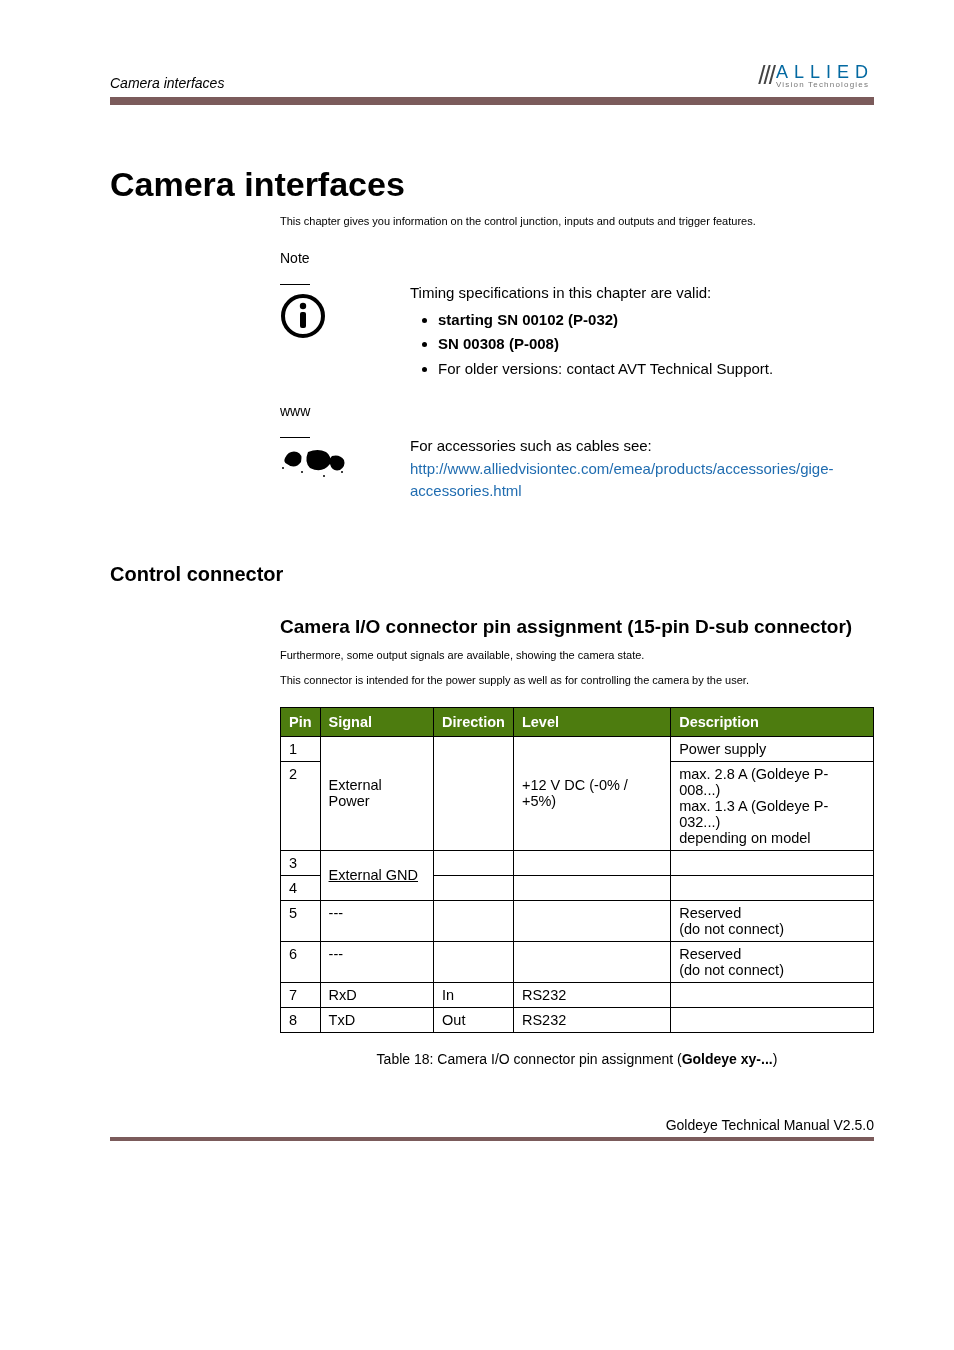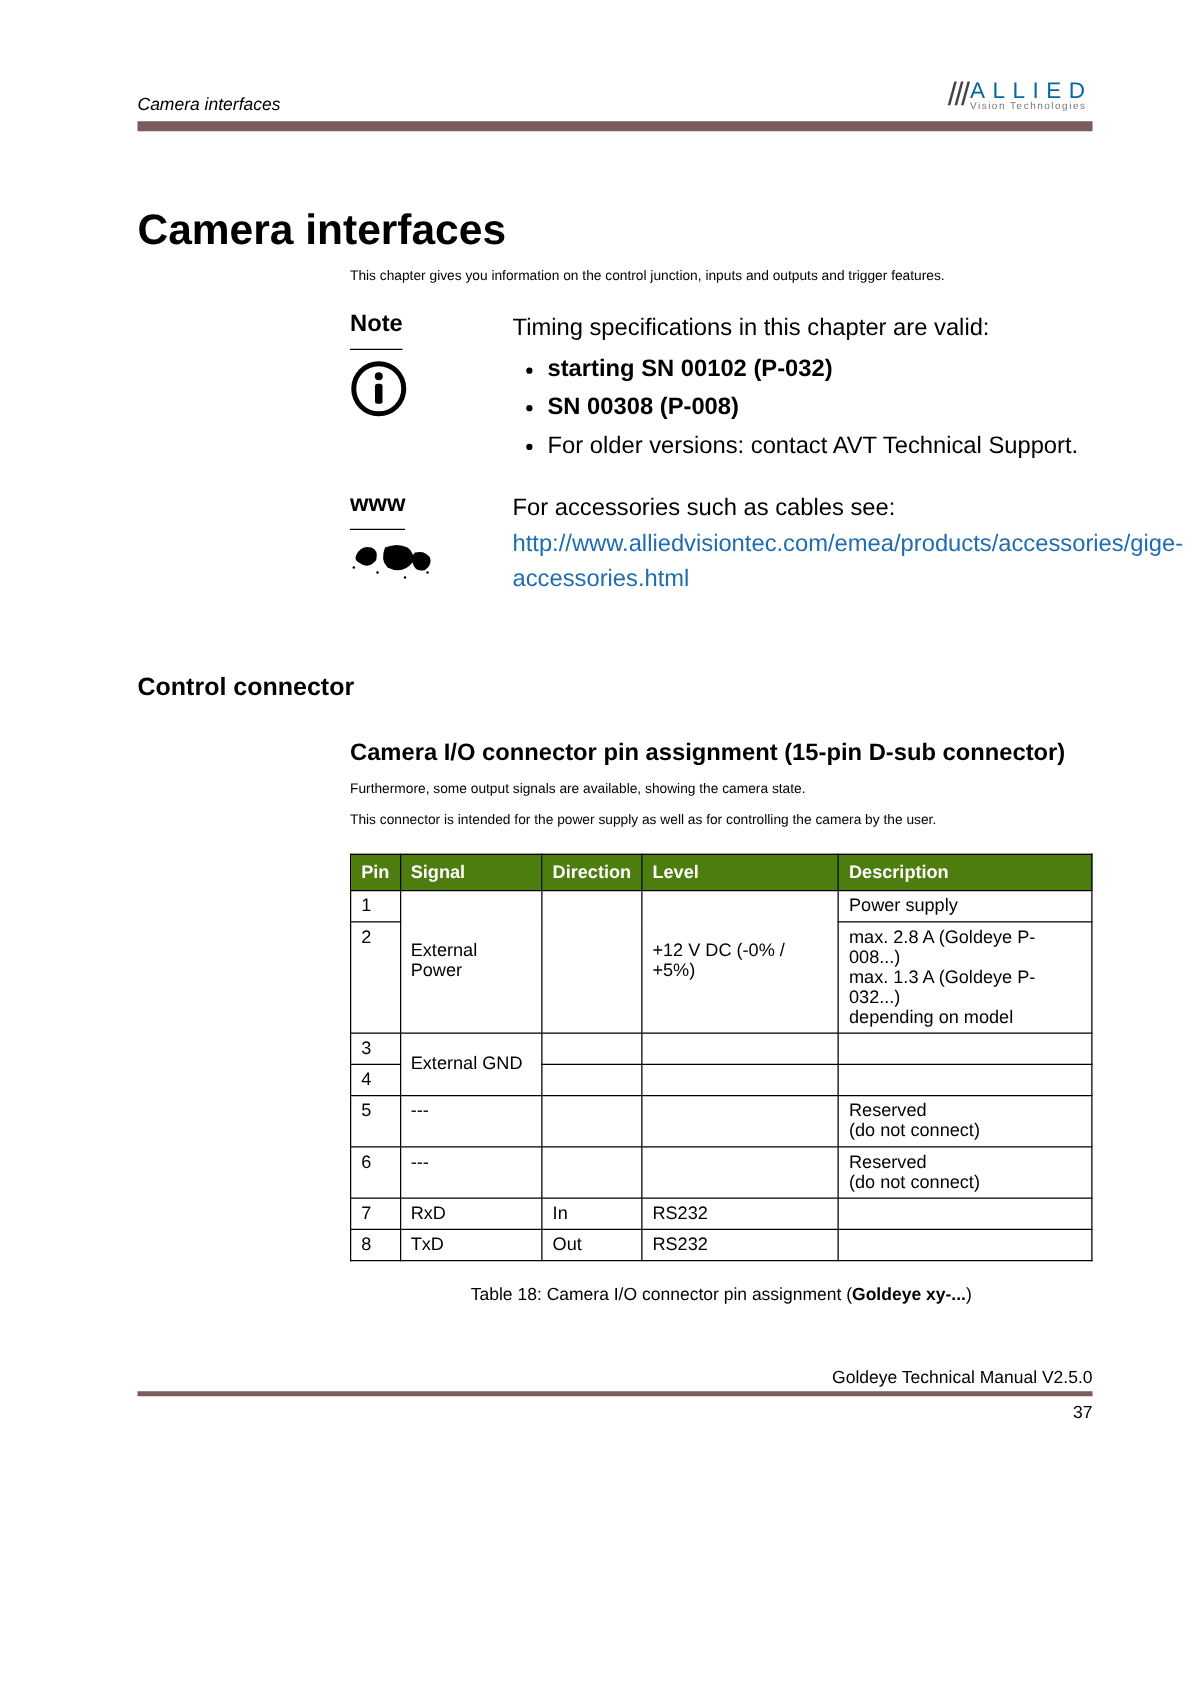--- a/index.html
+++ b/index.html
@@ -84,33 +84,34 @@
   .callout {
     display: flex;
     gap: 30px;
     margin-top: 20px;
   }
   .callout-left {
     width: 100px;
     flex-shrink: 0;
   }
   .callout-label {
-    font-weight: bold;
-    font-size: 19px;
+    font-weight: normal;
+    font-size: 14px;
     border-bottom: 1.5px solid #000;
     display: inline-block;
-    padding-bottom: 8px;
+    padding-bottom: 18px;
   }
   .callout-icon {
     margin-top: 8px;
   }
   .callout-body {
     flex: 1;
-    font-size: 19px;
+    font-size: 15px;
     line-height: 1.5;
+    margin-top: 33px;
   }
   .callout-body ul {
     margin: 4px 0 0 0;
     padding-left: 28px;
   }
   .callout-body li {
     margin: 2px 0;
   }
   a.link {
     color: #1f6cb0;
@@ -249,21 +250,21 @@
           <td>Power supply</td>
         </tr>
         <tr>
           <td>2</td>
           <td style="white-space:pre-line;">max. 2.8 A (Goldeye P-008...)
 max. 1.3 A (Goldeye P-032...)
 depending on model</td>
         </tr>
         <tr>
           <td>3</td>
-          <td rowspan="2" style="vertical-align:middle;">External GND</td>
+          <td rowspan="2" style="vertical-align:middle;text-decoration:underline;">External GND</td>
           <td></td>
           <td></td>
           <td></td>
         </tr>
         <tr>
           <td>4</td>
           <td></td>
           <td></td>
           <td></td>
         </tr>
@@ -301,16 +302,15 @@
     </table>
 
     <div class="table-caption">
       <span>Table 18: Camera I/O connector pin assignment (</span><strong>Goldeye xy-...</strong><span>)</span>
     </div>
   </div>
 
   <div class="footer">
     <div class="footer-line">Goldeye Technical Manual V2.5.0</div>
     <div class="footer-rule"></div>
-    <div class="footer-page">37</div>
   </div>
 
 </div>
 
 </body></html>

